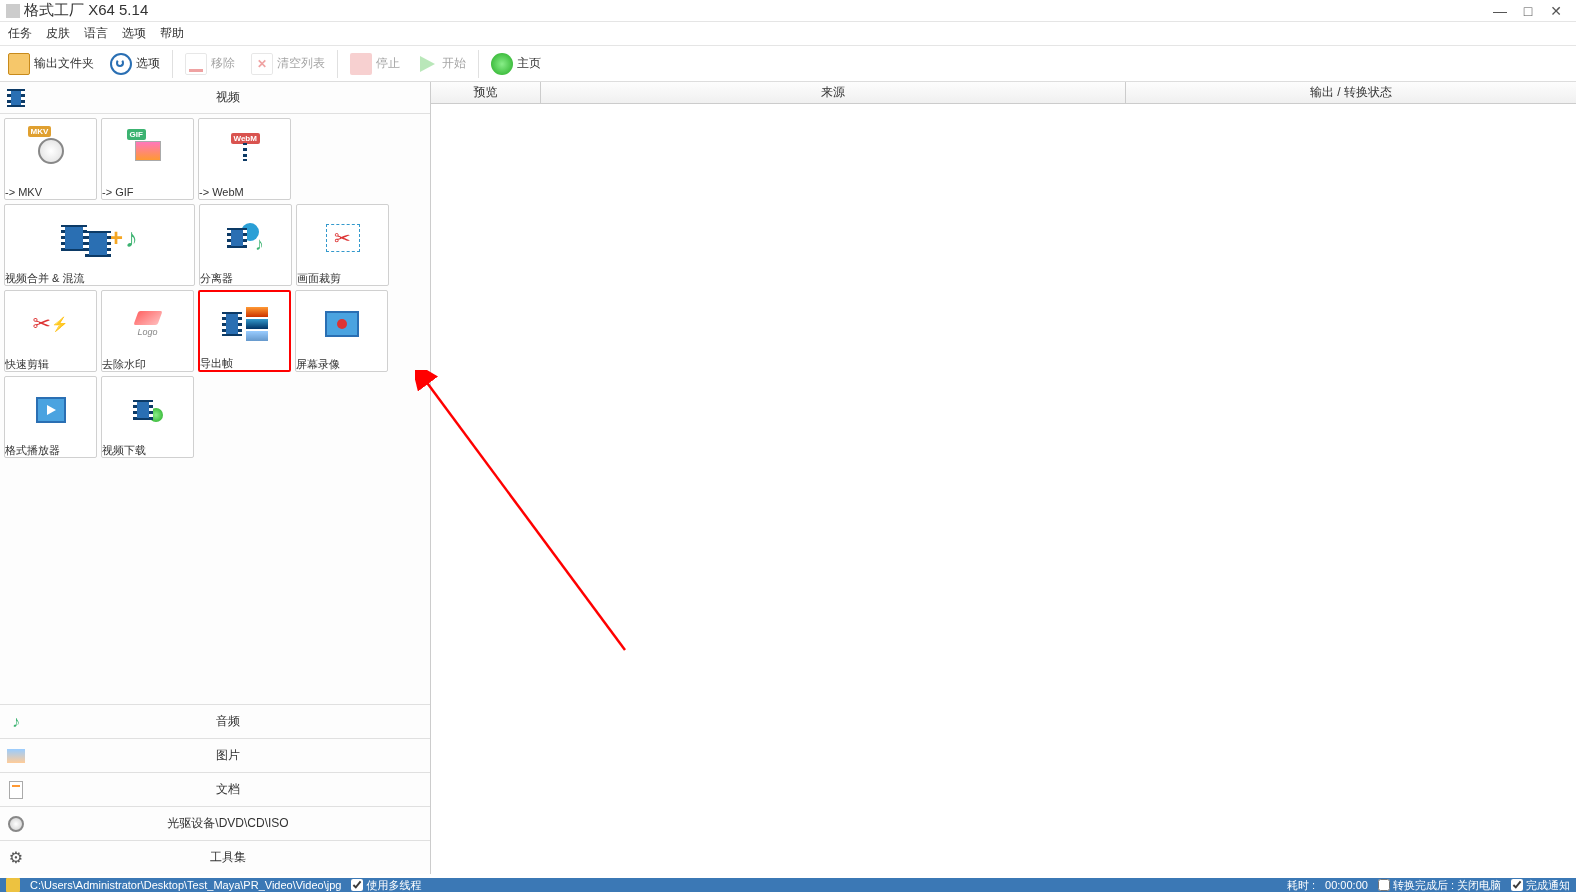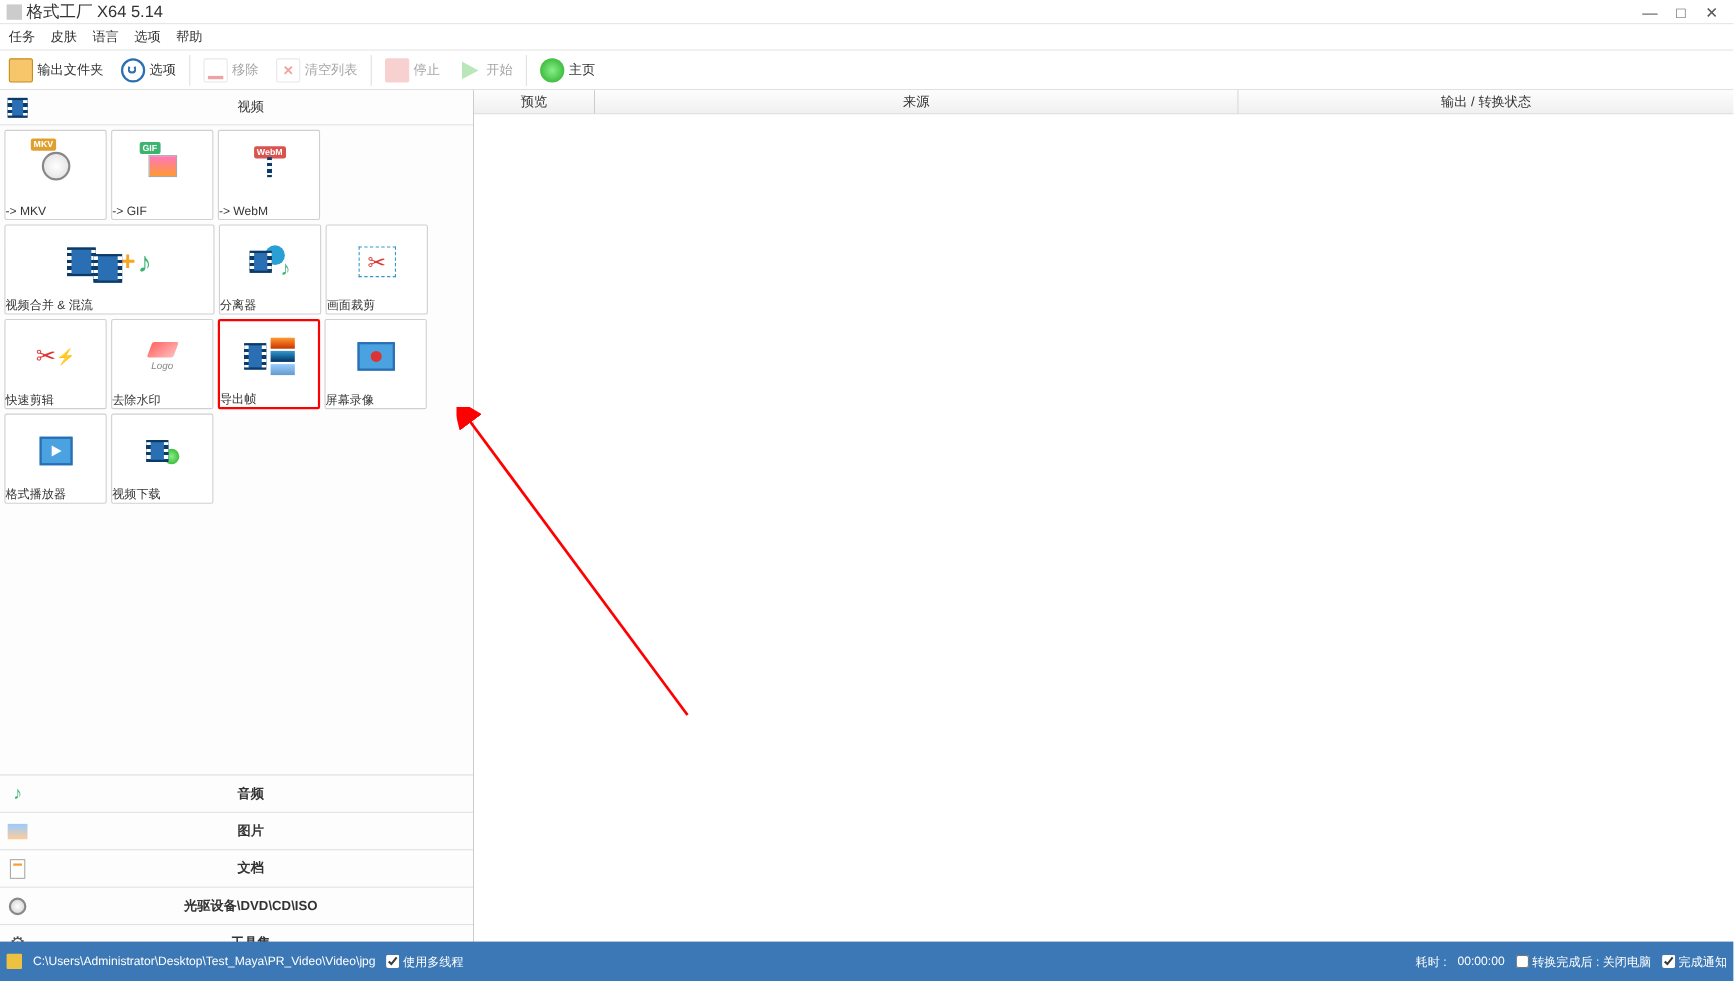--- a/index.html
+++ b/index.html
@@ -28,33 +28,33 @@
 .grid-area { flex:1; overflow:auto; padding:4px; }
 .grid { display:flex; flex-wrap:wrap; gap:4px; }
 .tile { border:1px solid #d0d0d0; border-radius:2px; width:93px; height:82px; display:flex; flex-direction:column; justify-content:flex-end; padding:0; cursor:pointer; position:relative; background:#fff;}
 .tile .tile-icon { flex:1; display:flex; align-items:center; justify-content:center; }
 .tile .tile-label { font-size:11px; line-height:14px; }
 .tile.wide { width: 191px; }
 .tile.highlighted { border: 2px solid #ff0000; }
 
 .cat-row { display:flex; align-items:center; height:34px; border-top:1px solid #e0e0e0; padding:0 6px; cursor:pointer; }
 .cat-row .row-icon { width:20px; height:20px; display:inline-flex; align-items:center; justify-content:center; margin-right:6px;}
-.cat-row .row-label { flex:1; text-align:center; font-size:12px;font-weight:bold;}
+.cat-row .row-label { flex:1; text-align:center; font-size:12px;}
 
 .right { flex:1; display:flex; flex-direction:column; }
 .cols { height:22px; display:flex; border-bottom:1px solid #ccc; }
 .col { border-right:1px solid #ccc; display:flex; align-items:center; justify-content:center; font-size:12px; background:linear-gradient(#fdfdfd,#f0f0f0); }
 .col:first-child { width:110px; }
 .col:nth-child(2) { flex:1; }
 .col:nth-child(3) { width:450px; border-right:none;}
 .task-area { flex:1; position:relative; background:#fff; }
 
 .arrow { position:absolute; left:415px; top:370px; pointer-events:none; }
 
-.statusbar { position:absolute; left:0; right:0; bottom:0; height:36px; background:#3b78b5; color:#fff; display:flex; align-items:center; font-size:11px; padding:0 6px; gap:10px; }
+.statusbar { position:absolute; left:0; right:0; bottom:0; height:14px; background:#3b78b5; color:#fff; display:flex; align-items:center; font-size:11px; padding:0 6px; gap:10px; }
 .statusbar .folder-icon { width:14px; height:14px; background:#edc240; display:inline-block; border-radius:1px; }
 .statusbar .path { flex:0 0 auto; }
 .statusbar .chk { display:flex; align-items:center; gap:3px; }
 .statusbar .spacer { flex:1; }
 .statusbar input[type=checkbox]{ accent-color:#fff; width:12px; height:12px;}
 
 .badge { font-size:8px; color:#fff; padding:1px 3px; border-radius:2px; font-weight:bold;}
 .film-icon { width:26px; height:26px; background:#2a6fb3; position:relative; border:2px solid #0c3a66;}
 .film-icon::before,.film-icon::after{content:"";position:absolute;top:0;bottom:0;width:4px;background:repeating-linear-gradient(#fff 0 3px,#0c3a66 3px 6px);}
 .film-icon::before{left:-2px;} .film-icon::after{right:-2px;}

